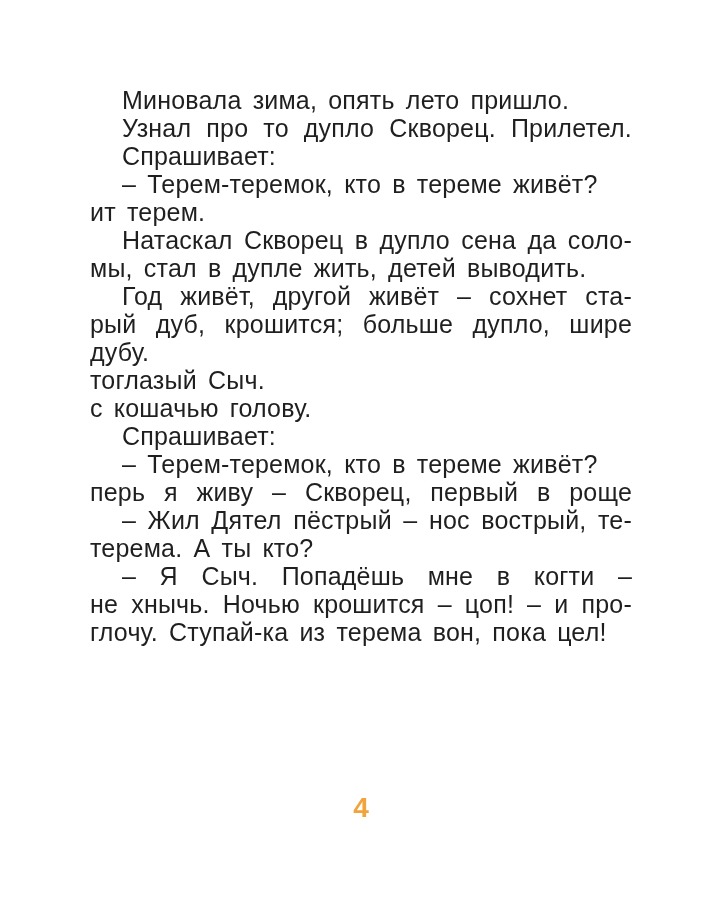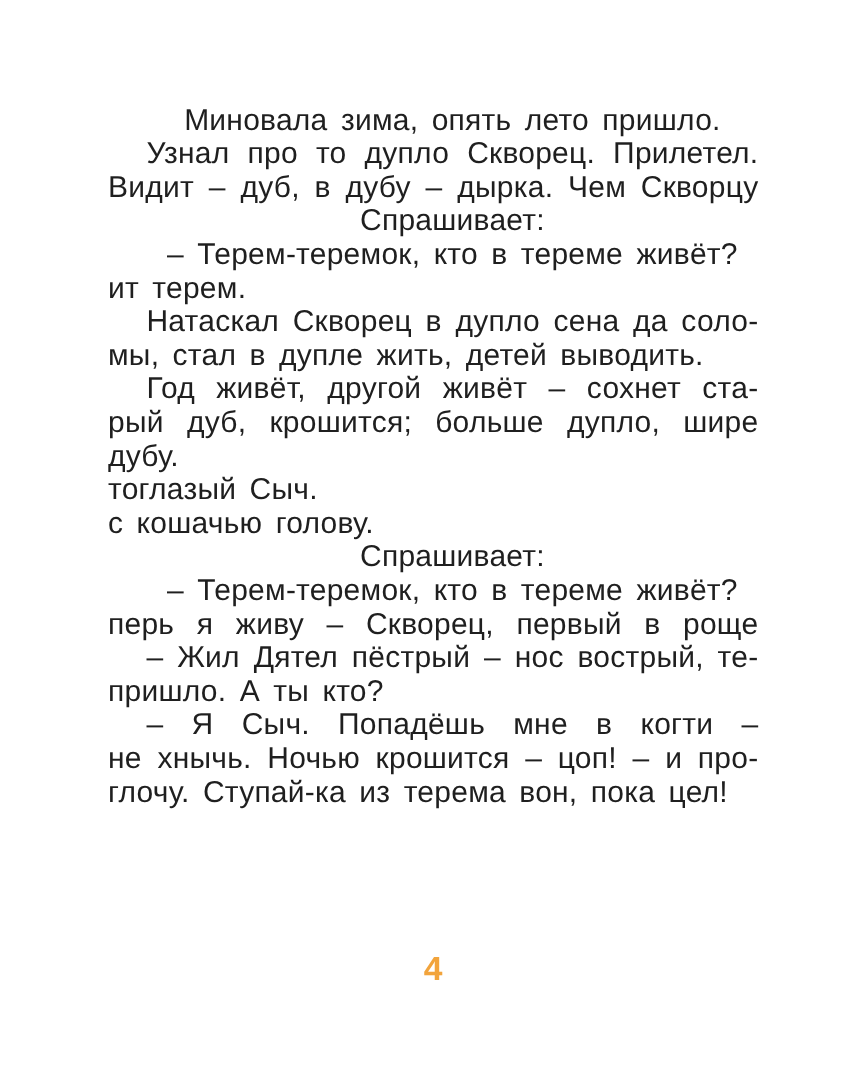--- a/index.html
+++ b/index.html
@@ -31,21 +31,20 @@
     word-spacing: 4px;
   }
   .line {
     text-align: left;
     white-space: normal;
     height: 28px;
     overflow: visible;
   }
   .line.indent {
     padding-left: 32px;
-    text-align: center;
   }
   .line.justify {
     text-align: justify;
     text-align-last: justify;
   }
   .page-number {
     position: absolute;
     left: 90px;
     top: 792px;
     width: 542px;
@@ -56,34 +55,33 @@
     letter-spacing: 0;
   }
 </style>
 </head>
 <body>
 
 <div class="page">
   <main class="text-block">
       <div class="line indent">Миновала зима, опять лето пришло.</div>
       <div class="line indent justify">Узнал про то дупло Скворец. Прилетел.</div>
-      <div class="line justify">Видит – дуб, в дубу – дырка. Чем Скворцу</div>
       <div class="line indent">Спрашивает:</div>
       <div class="line indent">– Терем-теремок, кто в тереме живёт?</div>
       <div class="line">ит терем.</div>
       <div class="line indent justify">Натаскал Скворец в дупло сена да соло-</div>
       <div class="line">мы, стал в дупле жить, детей выводить.</div>
       <div class="line indent justify">Год живёт, другой живёт – сохнет ста-</div>
       <div class="line justify">рый дуб, крошится; больше дупло, шире</div>
       <div class="line">дубу.</div>
       <div class="line">тоглазый Сыч.</div>
       <div class="line">с кошачью голову.</div>
       <div class="line indent">Спрашивает:</div>
       <div class="line indent">– Терем-теремок, кто в тереме живёт?</div>
       <div class="line justify">перь я живу – Скворец, первый в роще</div>
       <div class="line indent justify">– Жил Дятел пёстрый – нос вострый, те-</div>
-      <div class="line">пришло. А ты кто?</div>
+      <div class="line">терема. А ты кто?</div>
       <div class="line indent justify">– Я Сыч. Попадёшь мне в когти –</div>
       <div class="line justify">не хнычь. Ночью крошится – цоп! – и про-</div>
       <div class="line">глочу. Ступай-ка из терема вон, пока цел!</div>
     </main>
   <div class="page-number">4</div>
 </div>
 
 </body></html>

